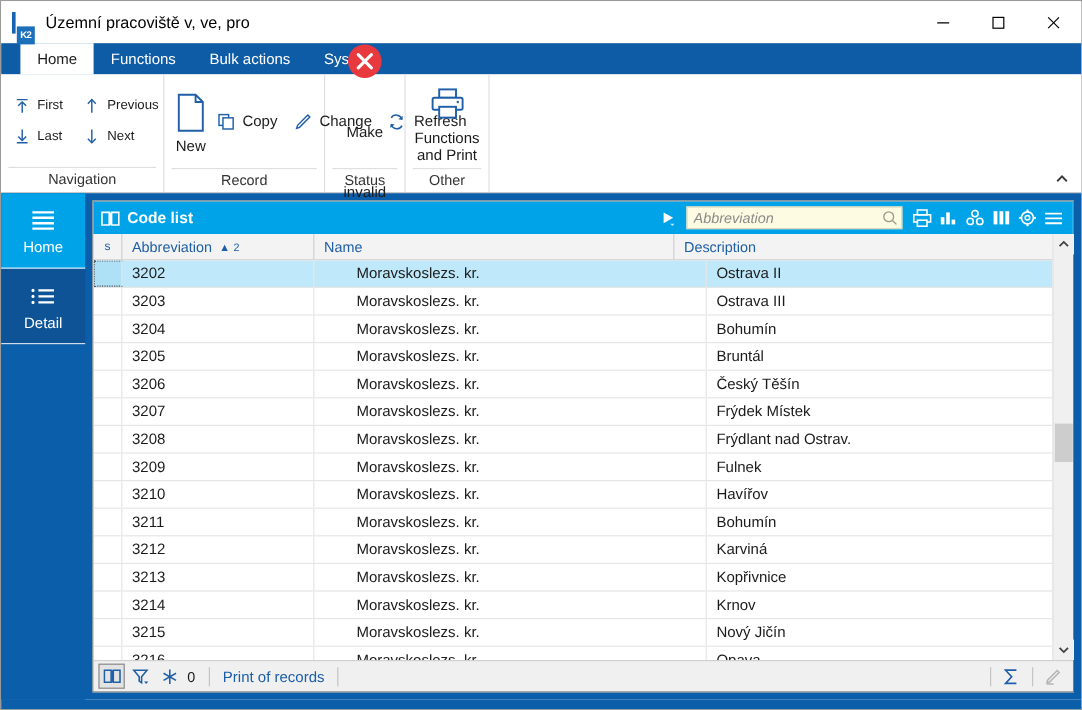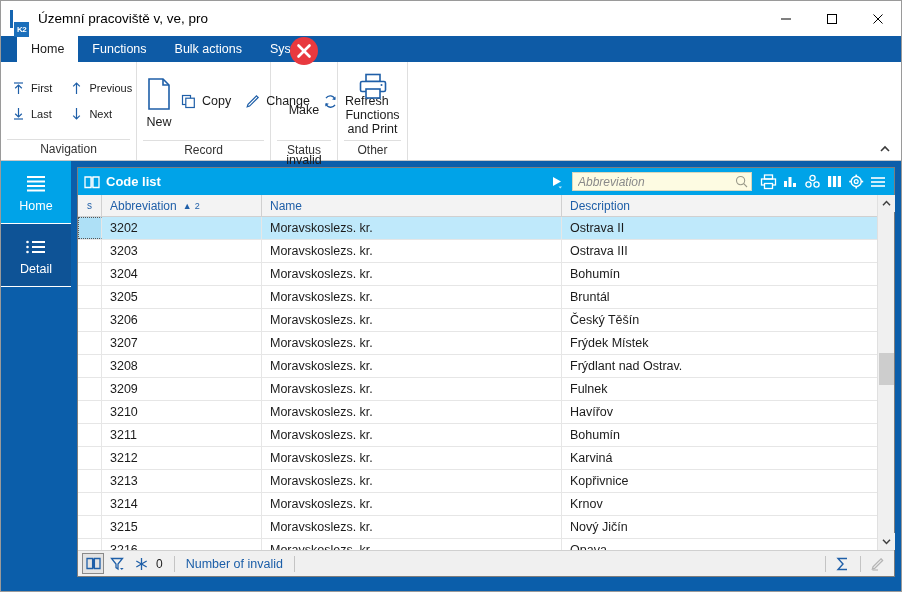--- a/index.html
+++ b/index.html
@@ -288,21 +288,21 @@
   .row.sel { background: #bfe9fb; }
   .cell {
     font-size: 12.5px; color: #1b1b1b;
     display: flex; align-items: center;
     padding-left: 8px;
     border-right: 1px solid #e6e6e6;
     white-space: nowrap; overflow: hidden;
   }
   .cell.c-s { width: 24px; padding-left: 0; border-right: 1px solid #e6e6e6; }
   .cell.c-abbr { width: 160px; }
-  .cell.c-name { width: 300px; }
+  .cell.c-name { width: 300px; margin-left: 27px; }
   .cell.c-desc { flex: 1 1 auto; border-right: none; }
   .row.sel .cell.c-s {
     background: #aee0f6;
     border: 1px dotted #555;
     border-right: 1px solid #e6e6e6;
   }
 
   
   .vscroll {
     width: 17px;
@@ -781,21 +781,21 @@
           </span>
           <span class="st-btn">
             <svg width="15" height="14" viewBox="0 0 15 14">
                 <line x1="7.5" y1="1" x2="7.5" y2="13" stroke="#1f5fa8" stroke-width="1.3"></line>
                 <line x1="2.3" y1="4" x2="12.7" y2="10" stroke="#1f5fa8" stroke-width="1.3"></line>
                 <line x1="2.3" y1="10" x2="12.7" y2="4" stroke="#1f5fa8" stroke-width="1.3"></line>
               </svg>
           </span>
           <span class="st-count">0</span>
           <span class="st-sep"></span>
-          <span class="st-label">Number of invalid</span>
+          <span class="st-label">Print of records</span>
           <span class="st-sep"></span>
           <span class="st-spacer"></span>
           <span class="st-right">
             <span class="st-sep"></span>
             <span class="st-btn">
               <svg width="15" height="14" viewBox="0 0 15 14">
                   <path d="M12 1.5 H3 L8 7 L3 12.5 H12" fill="none" stroke="#1f5fa8" stroke-width="1.4"></path>
                 </svg>
             </span>
             <span class="st-sep"></span>

